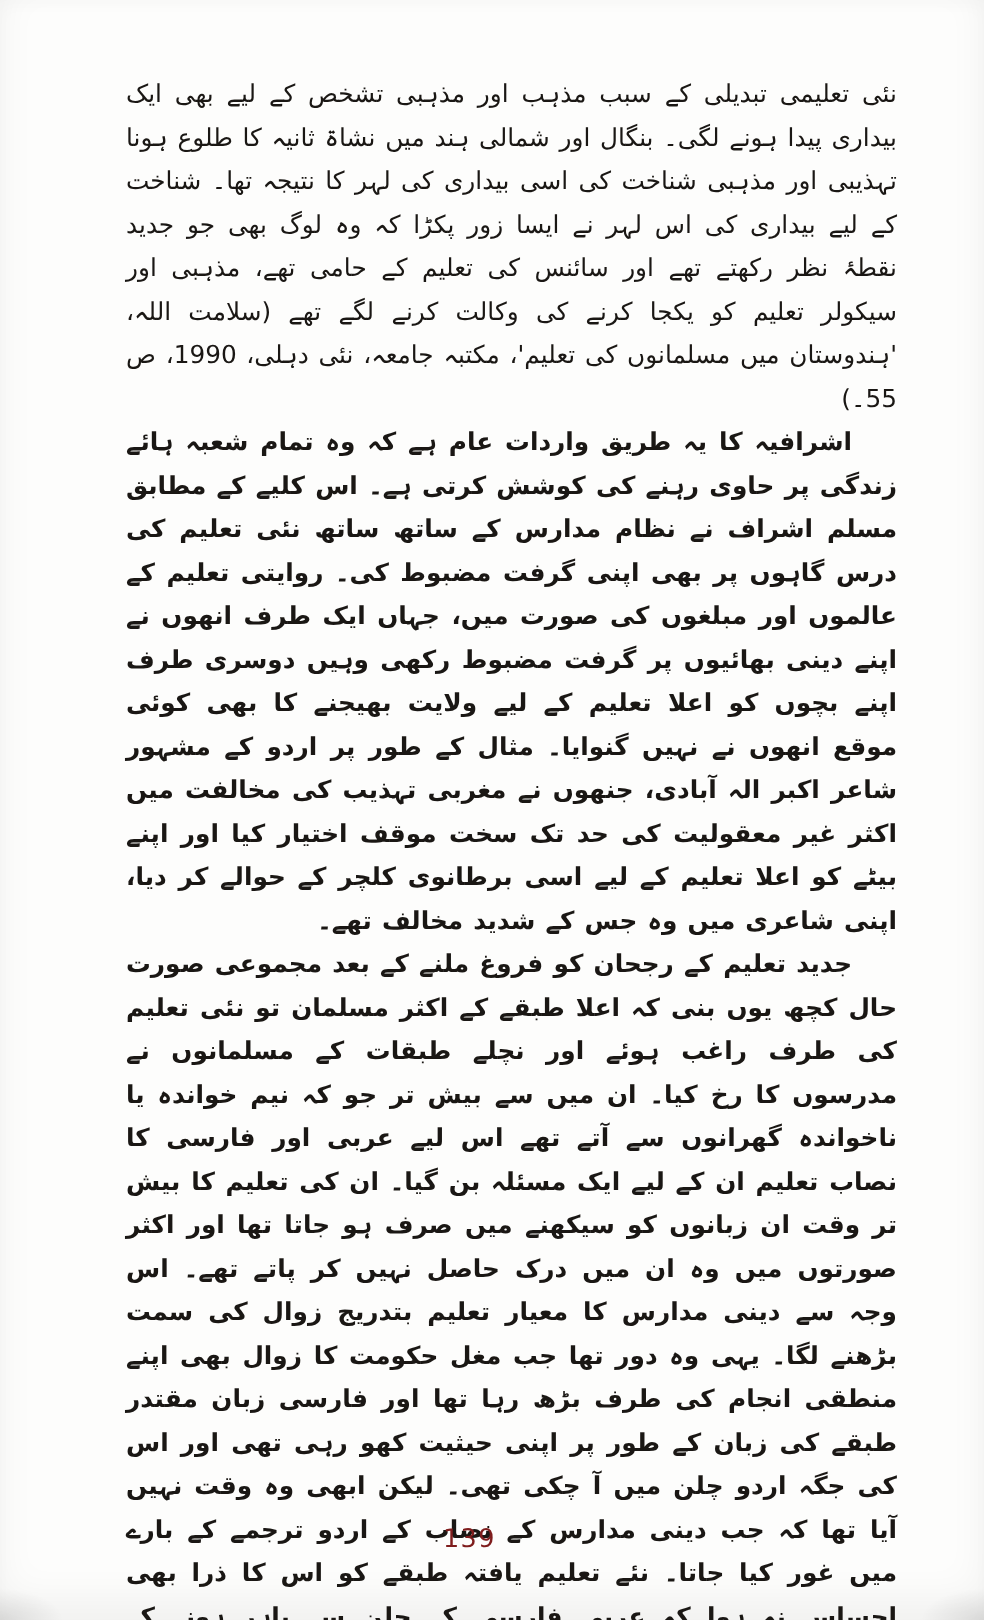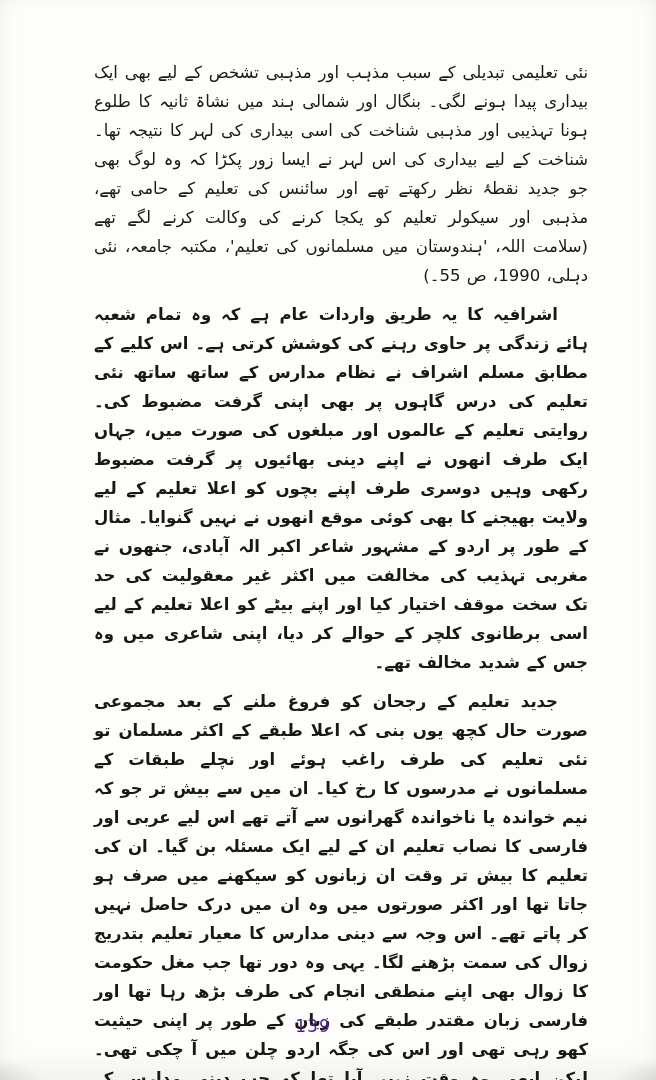--- a/index.html
+++ b/index.html
@@ -37,36 +37,36 @@
   }
   .text-block {
     direction: rtl;
     text-align: justify;
     text-justify: inter-word;
     font-size: 16.5px;
     line-height: 29px;
     word-spacing: 1px;
   }
   .para {
-    margin: 10px;
+    margin: 0;
   }
   .para.indent {
     text-indent: 30px;
     font-weight: bold;
   }
   .page-number {
     position: absolute;
     left: 0;
     right: 30px;
     bottom: 44px;
     text-align: center;
     direction: ltr;
     font-size: 17px;
     letter-spacing: 1px;
-    color: #4c1d95;
+    color: #7f1d1d;
   }
 </style>
 </head>
 <body>
 
 <div class="scan-page">
   <div class="text-block">
     <p class="para">نئی تعلیمی تبدیلی کے سبب مذہب اور مذہبی تشخص کے لیے بھی ایک بیداری پیدا ہونے لگی۔ بنگال اور شمالی ہند میں نشاۃ ثانیہ کا طلوع ہونا تہذیبی اور مذہبی شناخت کی اسی بیداری کی لہر کا نتیجہ تھا۔ شناخت کے لیے بیداری کی اس لہر نے ایسا زور پکڑا کہ وہ لوگ بھی جو جدید نقطۂ نظر رکھتے تھے اور سائنس کی تعلیم کے حامی تھے، مذہبی اور سیکولر تعلیم کو یکجا کرنے کی وکالت کرنے لگے تھے (سلامت اللہ، 'ہندوستان میں مسلمانوں کی تعلیم'، مکتبہ جامعہ، نئی دہلی، 1990، ص 55۔)</p>
     <p class="para indent">اشرافیہ کا یہ طریق واردات عام ہے کہ وہ تمام شعبہ ہائے زندگی پر حاوی رہنے کی کوشش کرتی ہے۔ اس کلیے کے مطابق مسلم اشراف نے نظام مدارس کے ساتھ ساتھ نئی تعلیم کی درس گاہوں پر بھی اپنی گرفت مضبوط کی۔ روایتی تعلیم کے عالموں اور مبلغوں کی صورت میں، جہاں ایک طرف انھوں نے اپنے دینی بھائیوں پر گرفت مضبوط رکھی وہیں دوسری طرف اپنے بچوں کو اعلا تعلیم کے لیے ولایت بھیجنے کا بھی کوئی موقع انھوں نے نہیں گنوایا۔ مثال کے طور پر اردو کے مشہور شاعر اکبر الہ آبادی، جنھوں نے مغربی تہذیب کی مخالفت میں اکثر غیر معقولیت کی حد تک سخت موقف اختیار کیا اور اپنے بیٹے کو اعلا تعلیم کے لیے اسی برطانوی کلچر کے حوالے کر دیا، اپنی شاعری میں وہ جس کے شدید مخالف تھے۔</p>
     <p class="para indent">جدید تعلیم کے رجحان کو فروغ ملنے کے بعد مجموعی صورت حال کچھ یوں بنی کہ اعلا طبقے کے اکثر مسلمان تو نئی تعلیم کی طرف راغب ہوئے اور نچلے طبقات کے مسلمانوں نے مدرسوں کا رخ کیا۔ ان میں سے بیش تر جو کہ نیم خواندہ یا ناخواندہ گھرانوں سے آتے تھے اس لیے عربی اور فارسی کا نصاب تعلیم ان کے لیے ایک مسئلہ بن گیا۔ ان کی تعلیم کا بیش تر وقت ان زبانوں کو سیکھنے میں صرف ہو جاتا تھا اور اکثر صورتوں میں وہ ان میں درک حاصل نہیں کر پاتے تھے۔ اس وجہ سے دینی مدارس کا معیار تعلیم بتدریج زوال کی سمت بڑھنے لگا۔ یہی وہ دور تھا جب مغل حکومت کا زوال بھی اپنے منطقی انجام کی طرف بڑھ رہا تھا اور فارسی زبان مقتدر طبقے کی زبان کے طور پر اپنی حیثیت کھو رہی تھی اور اس کی جگہ اردو چلن میں آ چکی تھی۔ لیکن ابھی وہ وقت نہیں آیا تھا کہ جب دینی مدارس کے نصاب کے اردو ترجمے کے بارے میں غور کیا جاتا۔ نئے تعلیم یافتہ طبقے کو اس کا ذرا بھی احساس نہ ہوا کہ عربی فارسی کے چلن سے باہر ہونے کے سبب تعلیمی معیار کتنی تیزی سے گر رہا ہے، اور اگر انھیں احساس ہو بھی جاتا تو بھی اس کو بچانے کے لیے شاید وہ کچھ نہ کر پاتے۔</p>

